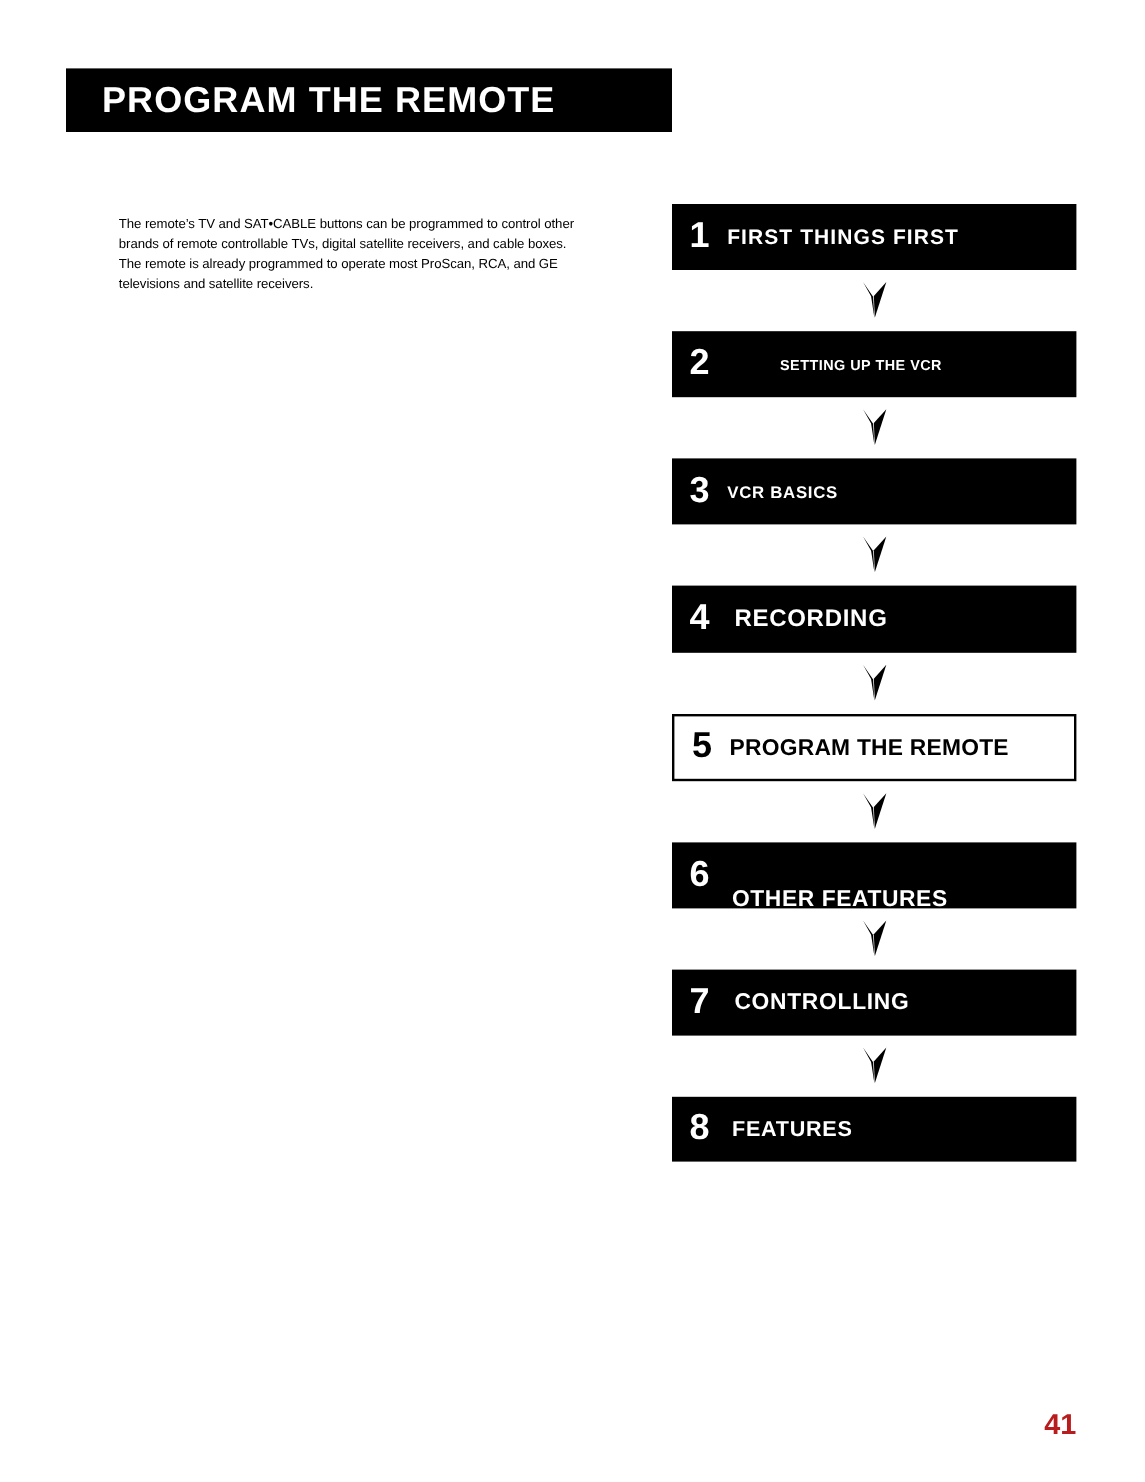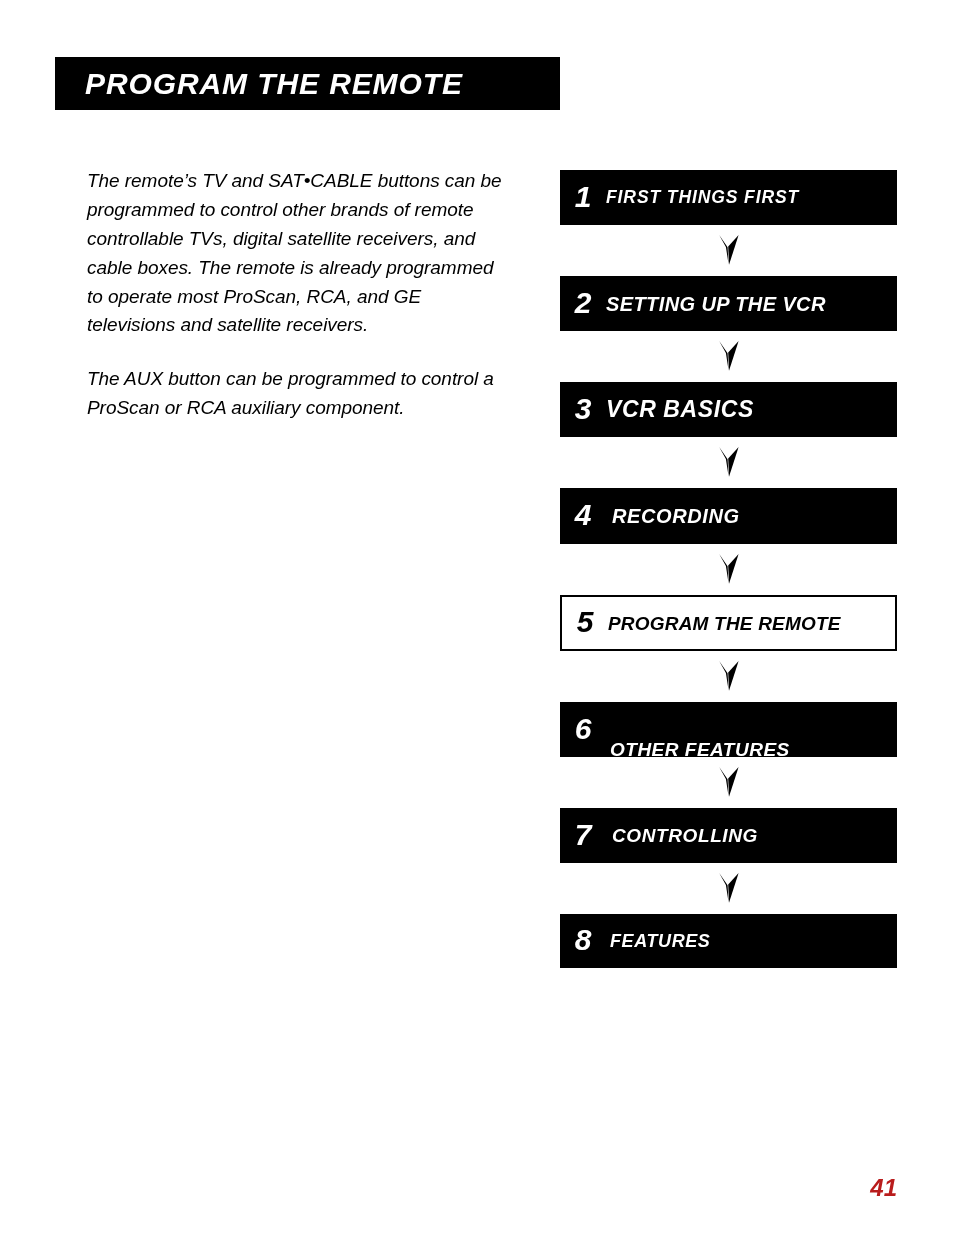--- a/index.html
+++ b/index.html
@@ -15,21 +15,20 @@
     font-family: "Liberation Sans", sans-serif;
     color: #000000;
     overflow: hidden;
   }
 
   .page {
     position: absolute;
     inset: 0;
     width: 954px;
     height: 1235px;
-    font-style: italic;
   }
 
   
   .header-bar {
     position: absolute;
     left: 55px;
     top: 57px;
     width: 505px;
     height: 53px;
     background: #000000;
@@ -59,24 +58,24 @@
     font-size: 27px;
     font-weight: bold;
     line-height: 1.17;
     letter-spacing: 0.6px;
     color: #000000;
     margin: 0 0 22px 0;
     white-space: pre-line;
   }
   .body-para {
     font-family: "Liberation Sans", sans-serif;
-    font-size: 19px;
+    font-size: 11px;
     line-height: 1.52;
     color: #000000;
-    margin: 4px;
+    margin: 16px;
     letter-spacing: -0.05px;
   }
   .body-para + .body-para {
     margin-top: 25px;
   }
 
   
   .flow {
     position: absolute;
     left: 560px;
@@ -123,22 +122,22 @@
     line-height: 1;
     white-space: nowrap;
     text-align: center;
   }
   .flow-box.current .flow-label {
     color: #000000;
   }
 
   
   .flow-box[data-idx="0"] .flow-label { font-size: 17.5px; letter-spacing: 0.9px; }
-  .flow-box[data-idx="1"] .flow-label { font-size: 20px; letter-spacing: 0.4px; }
-  .flow-box[data-idx="2"] .flow-label { font-size: 23px; letter-spacing: 0.6px; }
+  .flow-box[data-idx="1"] .flow-label { font-size: 12px; letter-spacing: 0.4px; margin-left: 44px; }
+  .flow-box[data-idx="2"] .flow-label { font-size: 14px; letter-spacing: 0.6px; }
   .flow-box[data-idx="3"] .flow-label { font-size: 20px; letter-spacing: 0.6px; padding-left: 6px; }
   .flow-box[data-idx="4"] .flow-label { font-size: 19px; letter-spacing: 0.2px; }
   .flow-box[data-idx="5"] .flow-label { font-size: 19px; letter-spacing: 0.5px; padding-left: 4px; margin-top: 40px; }
   .flow-box[data-idx="6"] .flow-label { font-size: 19px; letter-spacing: 0.6px; padding-left: 6px; }
   .flow-box[data-idx="7"] .flow-label { font-size: 18px; letter-spacing: 0.6px; padding-left: 4px; }
 
   .flow-box[data-idx="0"] { height: 55px; }
   .flow-box[data-idx="1"] { height: 55px; }
   .flow-box[data-idx="2"] { height: 55px; }
   .flow-box[data-idx="3"] { height: 56px; }
@@ -172,21 +171,20 @@
 <body>
 
 <div class="page">
 
   <div class="header-bar">
     <div class="header-title">PROGRAM THE REMOTE</div>
   </div>
 
   <div class="left-col">
     <p class="body-para">The remote’s TV and SAT•CABLE buttons can be programmed to control other brands of remote controllable TVs,  digital satellite receivers, and cable boxes.  The remote is already programmed to operate most ProScan, RCA, and GE televisions and satellite receivers.</p>
-    <p class="body-para">The AUX button can be programmed to control a ProScan or RCA auxiliary component.</p>
   </div>
 
   <div class="flow" id="flow-root">
       <div class="flow-row">
         <div class="flow-box" data-idx="0">
           <span class="flow-num">1</span>
           <span class="flow-label">FIRST THINGS FIRST</span>
         </div>
       </div>
       <div class="flow-arrow">

